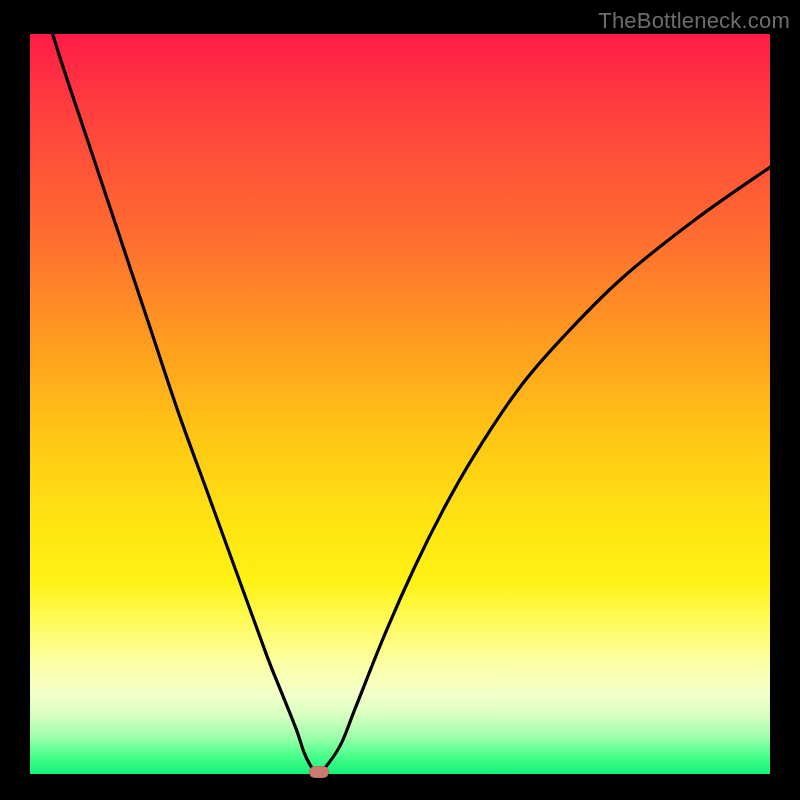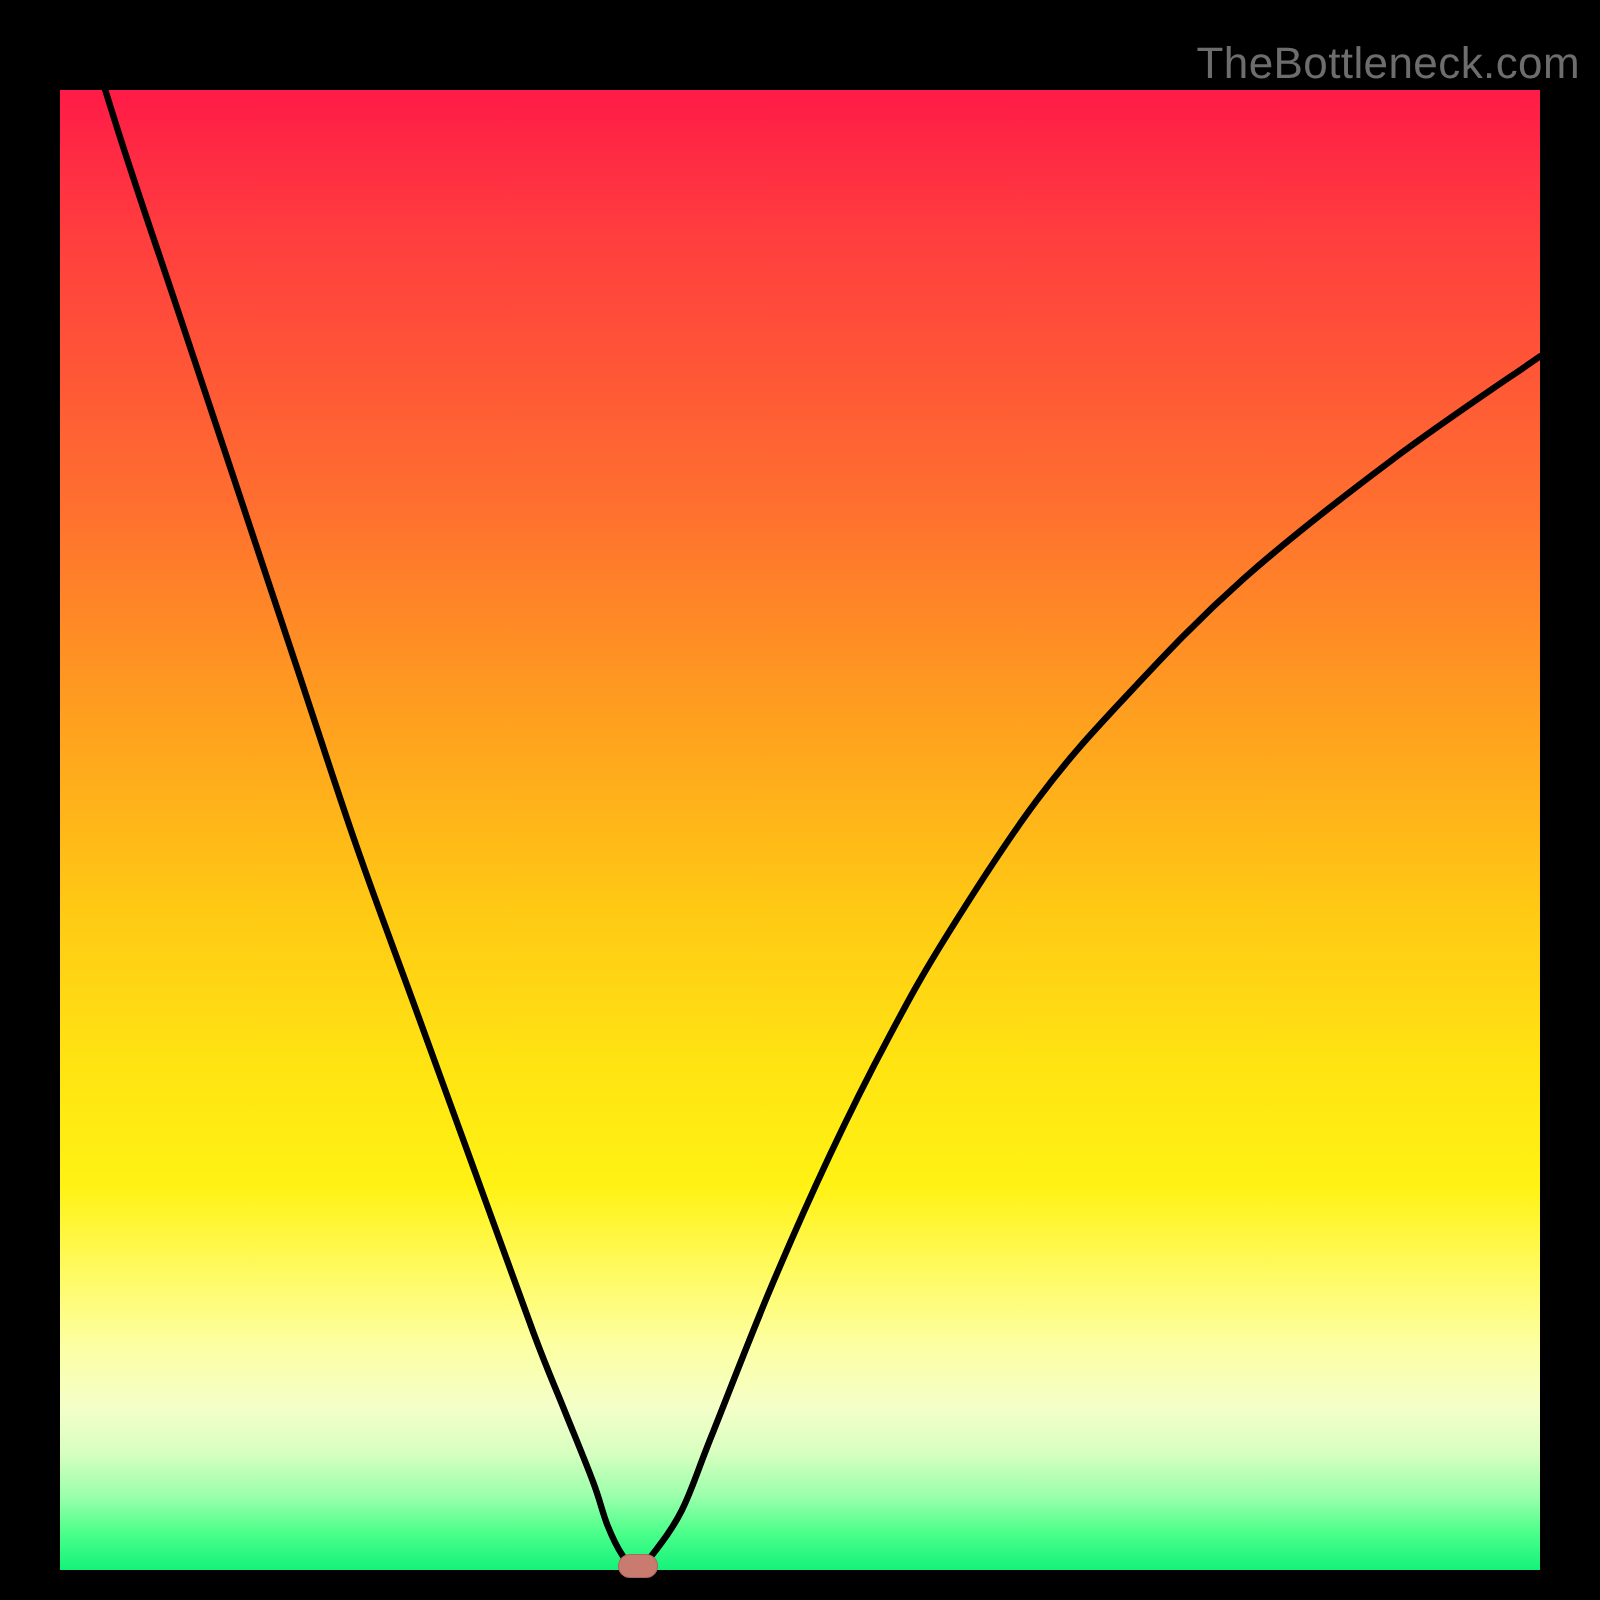--- a/index.html
+++ b/index.html
@@ -7,21 +7,21 @@
     padding: 0;
     width: 800px;
     height: 800px;
     background: #000000;
     overflow: hidden;
     font-family: Arial, Helvetica, sans-serif;
   }
   .frame {
     position: absolute;
     left: 0;
-    top: 15px;
+    top: 4px;
     width: 800px;
     height: 586px;
     background: #000000;
   }
   .plot-area {
     position: absolute;
     left: 30px;
     top: 30px;
     width: 740px;
     height: 740px;

